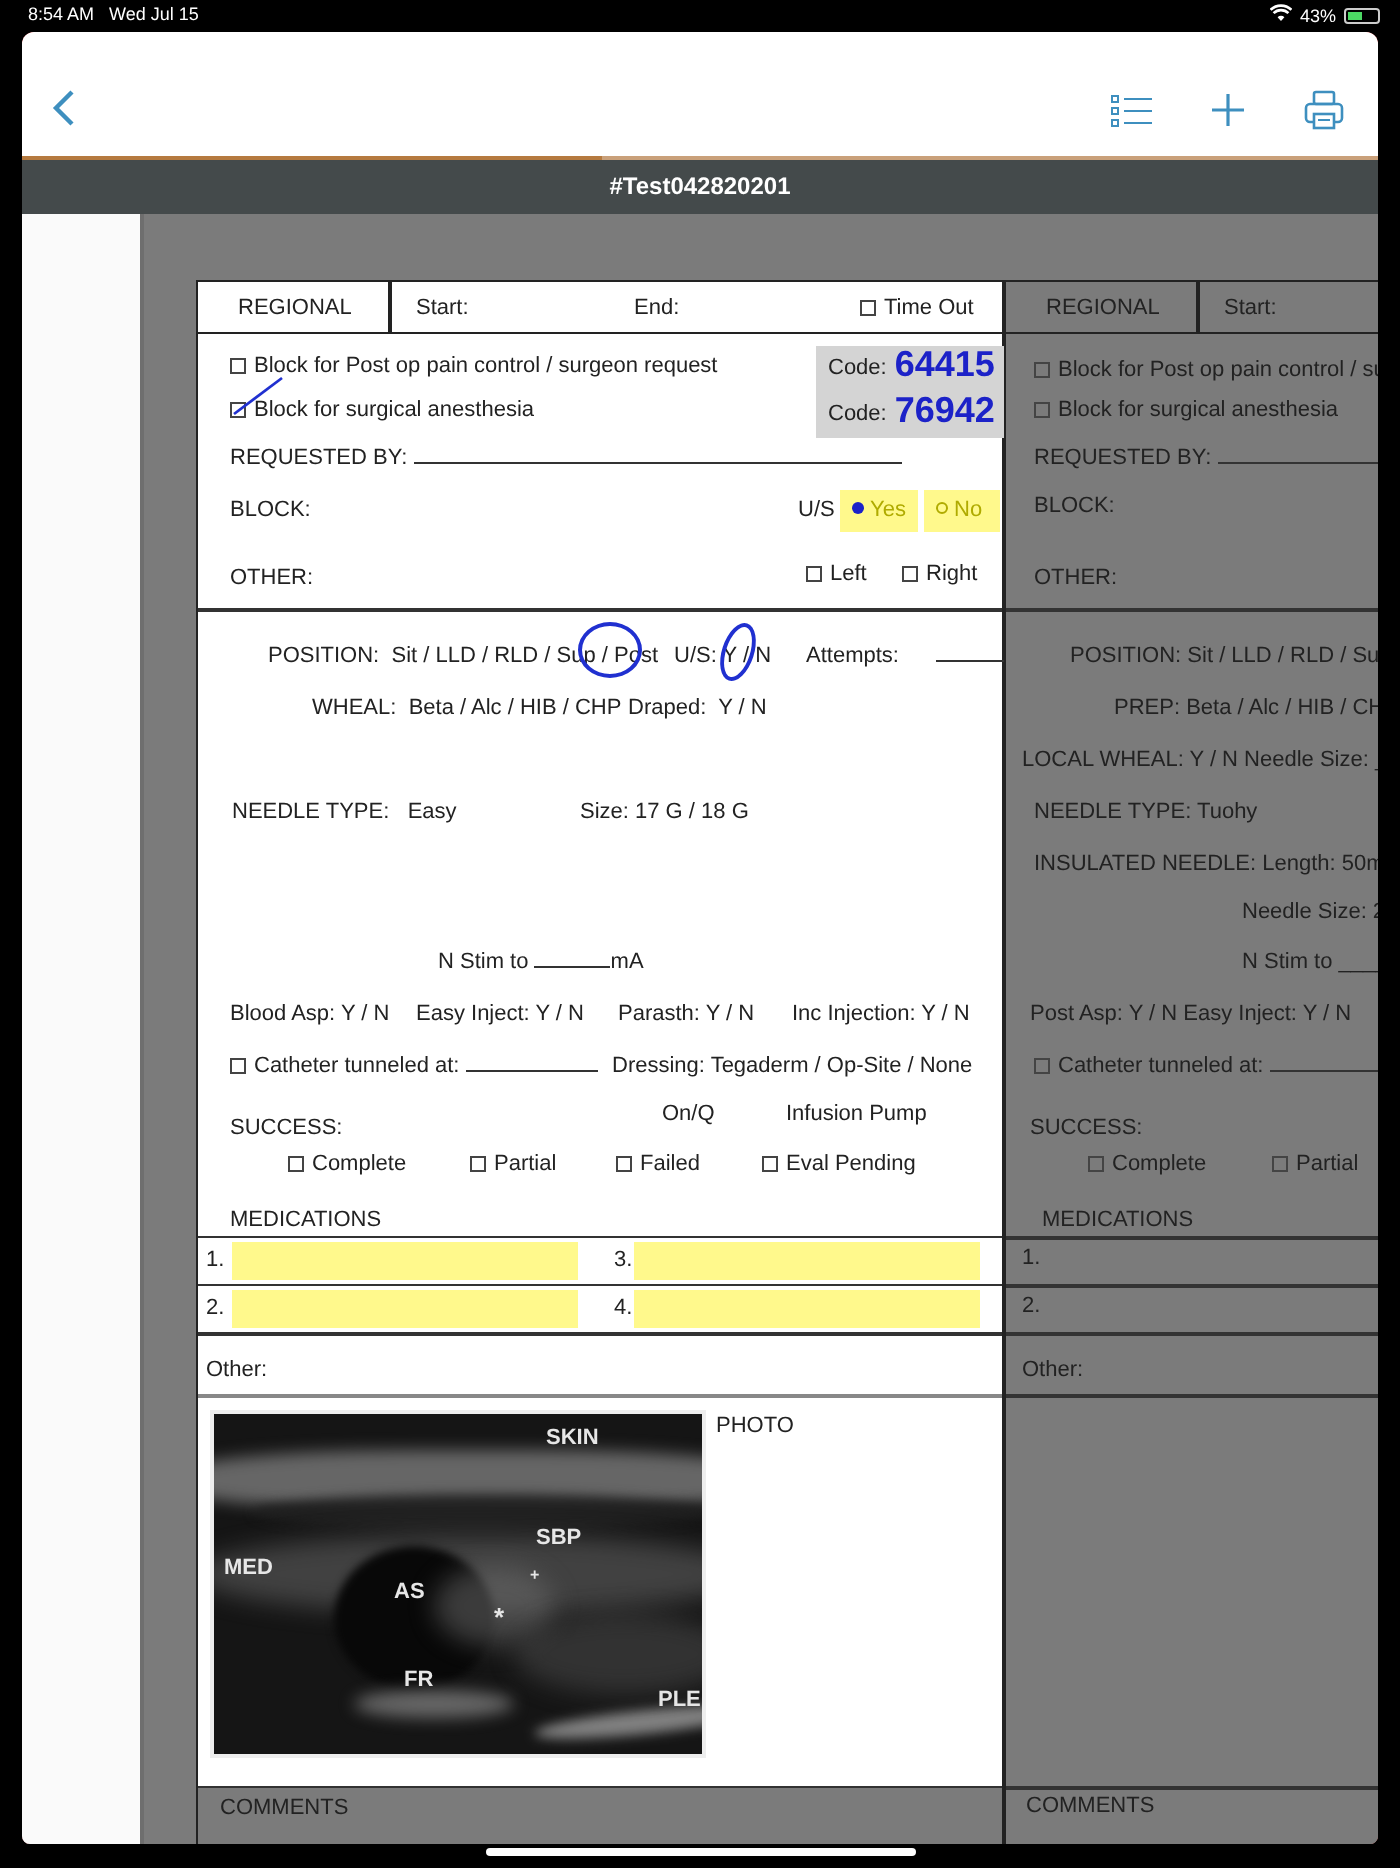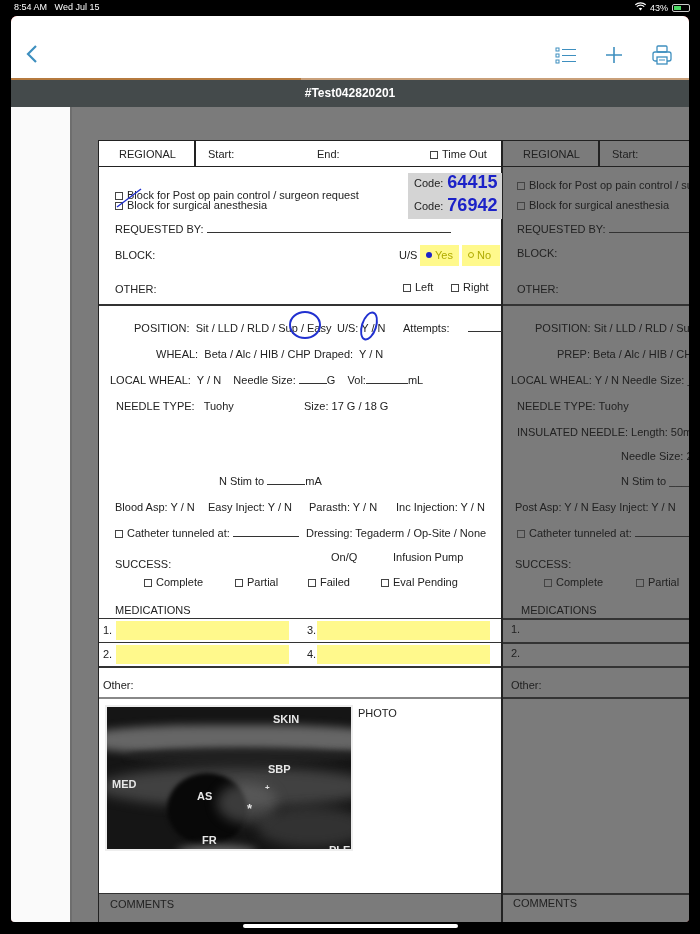--- a/index.html
+++ b/index.html
@@ -37,21 +37,21 @@
   .code-box .num { color: #1c22c8; font-weight: bold; font-size: 18px; margin-left: 4px; vertical-align: -1px; }
   .hline { position: absolute; height: 1.5px; background: #333; }
   .underline { display: inline-block; border-bottom: 1px solid #333; height: 9px; vertical-align: baseline; }
   .block-val { position: absolute; left: 56px; top: 75px; width: 240px; height: 22px; background: #fff98c; color: #1c22c8; font-weight: bold; font-size: 21px; line-height: 22px; padding-left: 4px; }
   .radio-box { position: absolute; top: 75px; height: 21px; background: #fff98c; line-height: 21px; padding: 0 6px; font-size: 11px; color: #b8b300; }
   .radio-box .dot { display: inline-block; width: 6px; height: 6px; border-radius: 50%; margin-right: 3px; vertical-align: 1px; }
 
   .med-row { position: absolute; left: 0; width: 100%; height: 24px; border-top: 1.5px solid #333; }
   .med-field { position: absolute; top: 2px; height: 19px; background: #fff98c; }
 
-  .photo { position: absolute; left: 6px; top: 564px; width: 248px; height: 146px; background: #151515; overflow: hidden; border: 2px solid #eee; }
+  .photo { position: absolute; left: 6px; top: 564px; width: 248px; height: 174px; background: #151515; overflow: hidden; border: 2px solid #eee; }
   .us-layer { position: absolute; border-radius: 50%; }
   .us-label { position: absolute; color: #e6e6e6; font-weight: bold; font-size: 11px; }
 
   .comments { position: absolute; left: 0; top: 752px; width: 100%; height: 40px; background: #7b7b7b; border-top: 1.5px solid #333; }
 
   .annot { position: absolute; border: 2px solid #2030d0; border-radius: 50%; }
 
   .home-indicator { position: absolute; left: 243px; top: 924px; width: 215px; height: 4px; background: #fff; border-radius: 2px; }
 </style>
 </head>
@@ -118,21 +118,21 @@
 
     <div class="page main">
       <div class="hdr">
         <span class="cell" style="left:20px">REGIONAL</span>
         <span class="divider"></span>
         <span class="cell" style="left:109px">Start:</span>
         <span class="cell" style="left:218px">End:</span>
         <span class="cell" style="left:331px"><span class="cb"></span><span>Time Out</span></span>
       </div>
 
-      <div class="abs" style="left:16px;top:48px"><span class="cb"></span><span>Block for Post op pain control / surgeon request</span></div>
+      <div class="abs" style="left:16px;top:36px"><span class="cb"></span><span>Block for Post op pain control / surgeon request</span></div>
       <div class="abs" style="left:16px;top:58px"><span class="cb"></span><span>Block for surgical anesthesia</span></div>
       <svg class="abs" style="left:16px;top:46px" width="28" height="22">
           <path d="M2 20 L26 2" stroke="#2030d0" stroke-width="1.4" fill="none"></path>
         </svg>
 
       <div class="code-box" style="left:309px;top:32px;width:94px"><span>Code:</span><span class="num">64415</span></div>
       <div class="code-box" style="left:309px;top:55px;width:94px"><span>Code:</span><span class="num">76942</span></div>
 
       <div class="abs" style="left:16px;top:82px"><span>REQUESTED BY:</span> <span class="underline" style="width:244px"></span></div>
 
@@ -140,33 +140,32 @@
       <div class="abs" style="left:300px;top:108px">U/S</div>
       <div class="radio-box" style="left:321px;top:104px;color:#b0ab00"><span class="dot" style="background:#1c22c8"></span><span>Yes</span></div>
       <div class="radio-box" style="left:363px;top:104px;width:38px;color:#b0ab00"><span class="dot" style="border:1px solid #b0ab00"></span><span>No</span></div>
 
       <div class="abs" style="left:16px;top:142px">OTHER:</div>
       <div class="abs" style="left:304px;top:140px"><span class="cb"></span><span>Left</span></div>
       <div class="abs" style="left:352px;top:140px"><span class="cb"></span><span>Right</span></div>
 
       <div class="hline" style="left:0;top:163px;width:100%"></div>
 
-      <div class="abs" style="left:35px;top:181px"><span>POSITION:</span>&nbsp; <span>Sit / LLD / RLD / Sup / Easy</span></div>
+      <div class="abs" style="left:35px;top:181px"><span>POSITION:</span>&nbsp; <span>Sit / LLD / RLD / Sup / Post</span></div>
       <div class="abs" style="left:238px;top:181px"><span>U/S:</span> <span>Y / N</span></div>
       <div class="abs" style="left:304px;top:181px"><span>Attempts:</span> &nbsp;&nbsp;&nbsp;&nbsp;&nbsp;<span class="underline" style="width:34px"></span></div>
       <div class="annot" style="left:190px;top:170px;width:32px;height:28px"></div>
       <div class="annot" style="left:262px;top:170px;width:16px;height:30px;transform:rotate(18deg)"></div>
 
       <div class="abs" style="left:57px;top:207px"><span>WHEAL:</span>&nbsp; <span>Beta / Alc / HIB / CHP</span></div>
       <div class="abs" style="left:215px;top:207px"><span>Draped:</span>&nbsp; <span>Y / N</span></div>
 
-      <div class="abs" style="left:11px;top:233px"><span>LOCAL WHEAL:</span>&nbsp; <span>Y / N</span>&nbsp;&nbsp;&nbsp; <span>Needle Size:</span> <span class="underline" style="width:28px"></span><span>G</span>&nbsp;&nbsp;&nbsp; <span>Vol:</span><span class="underline" style="width:42px"></span><span>mL</span></div>
-
-      <div class="abs" style="left:17px;top:259px"><span>NEEDLE TYPE:</span>&nbsp;&nbsp; <span>Tuohy</span></div>
-      <div class="abs" style="left:205px;top:259px">Size: 17 G / 18 G</div>
+
+      <div class="abs" style="left:17px;top:259px"><span>NEEDLE TYPE:</span>&nbsp;&nbsp; <span>Easy</span></div>
+      <div class="abs" style="left:191px;top:259px">Size: 17 G / 18 G</div>
 
       <div class="abs" style="left:120px;top:334px"><span>N Stim to</span> <span class="underline" style="width:38px"></span><span>mA</span></div>
 
       <div class="abs" style="left:16px;top:360px">Blood Asp:  Y / N</div>
       <div class="abs" style="left:109px;top:360px">Easy Inject:  Y / N</div>
       <div class="abs" style="left:210px;top:360px">Parasth:   Y / N</div>
       <div class="abs" style="left:297px;top:360px">Inc Injection:   Y / N</div>
 
       <div class="abs" style="left:16px;top:386px"><span class="cb"></span><span>Catheter tunneled at:</span> <span class="underline" style="width:66px"></span></div>
       <div class="abs" style="left:207px;top:386px">Dressing:  Tegaderm / Op-Site / None</div>

